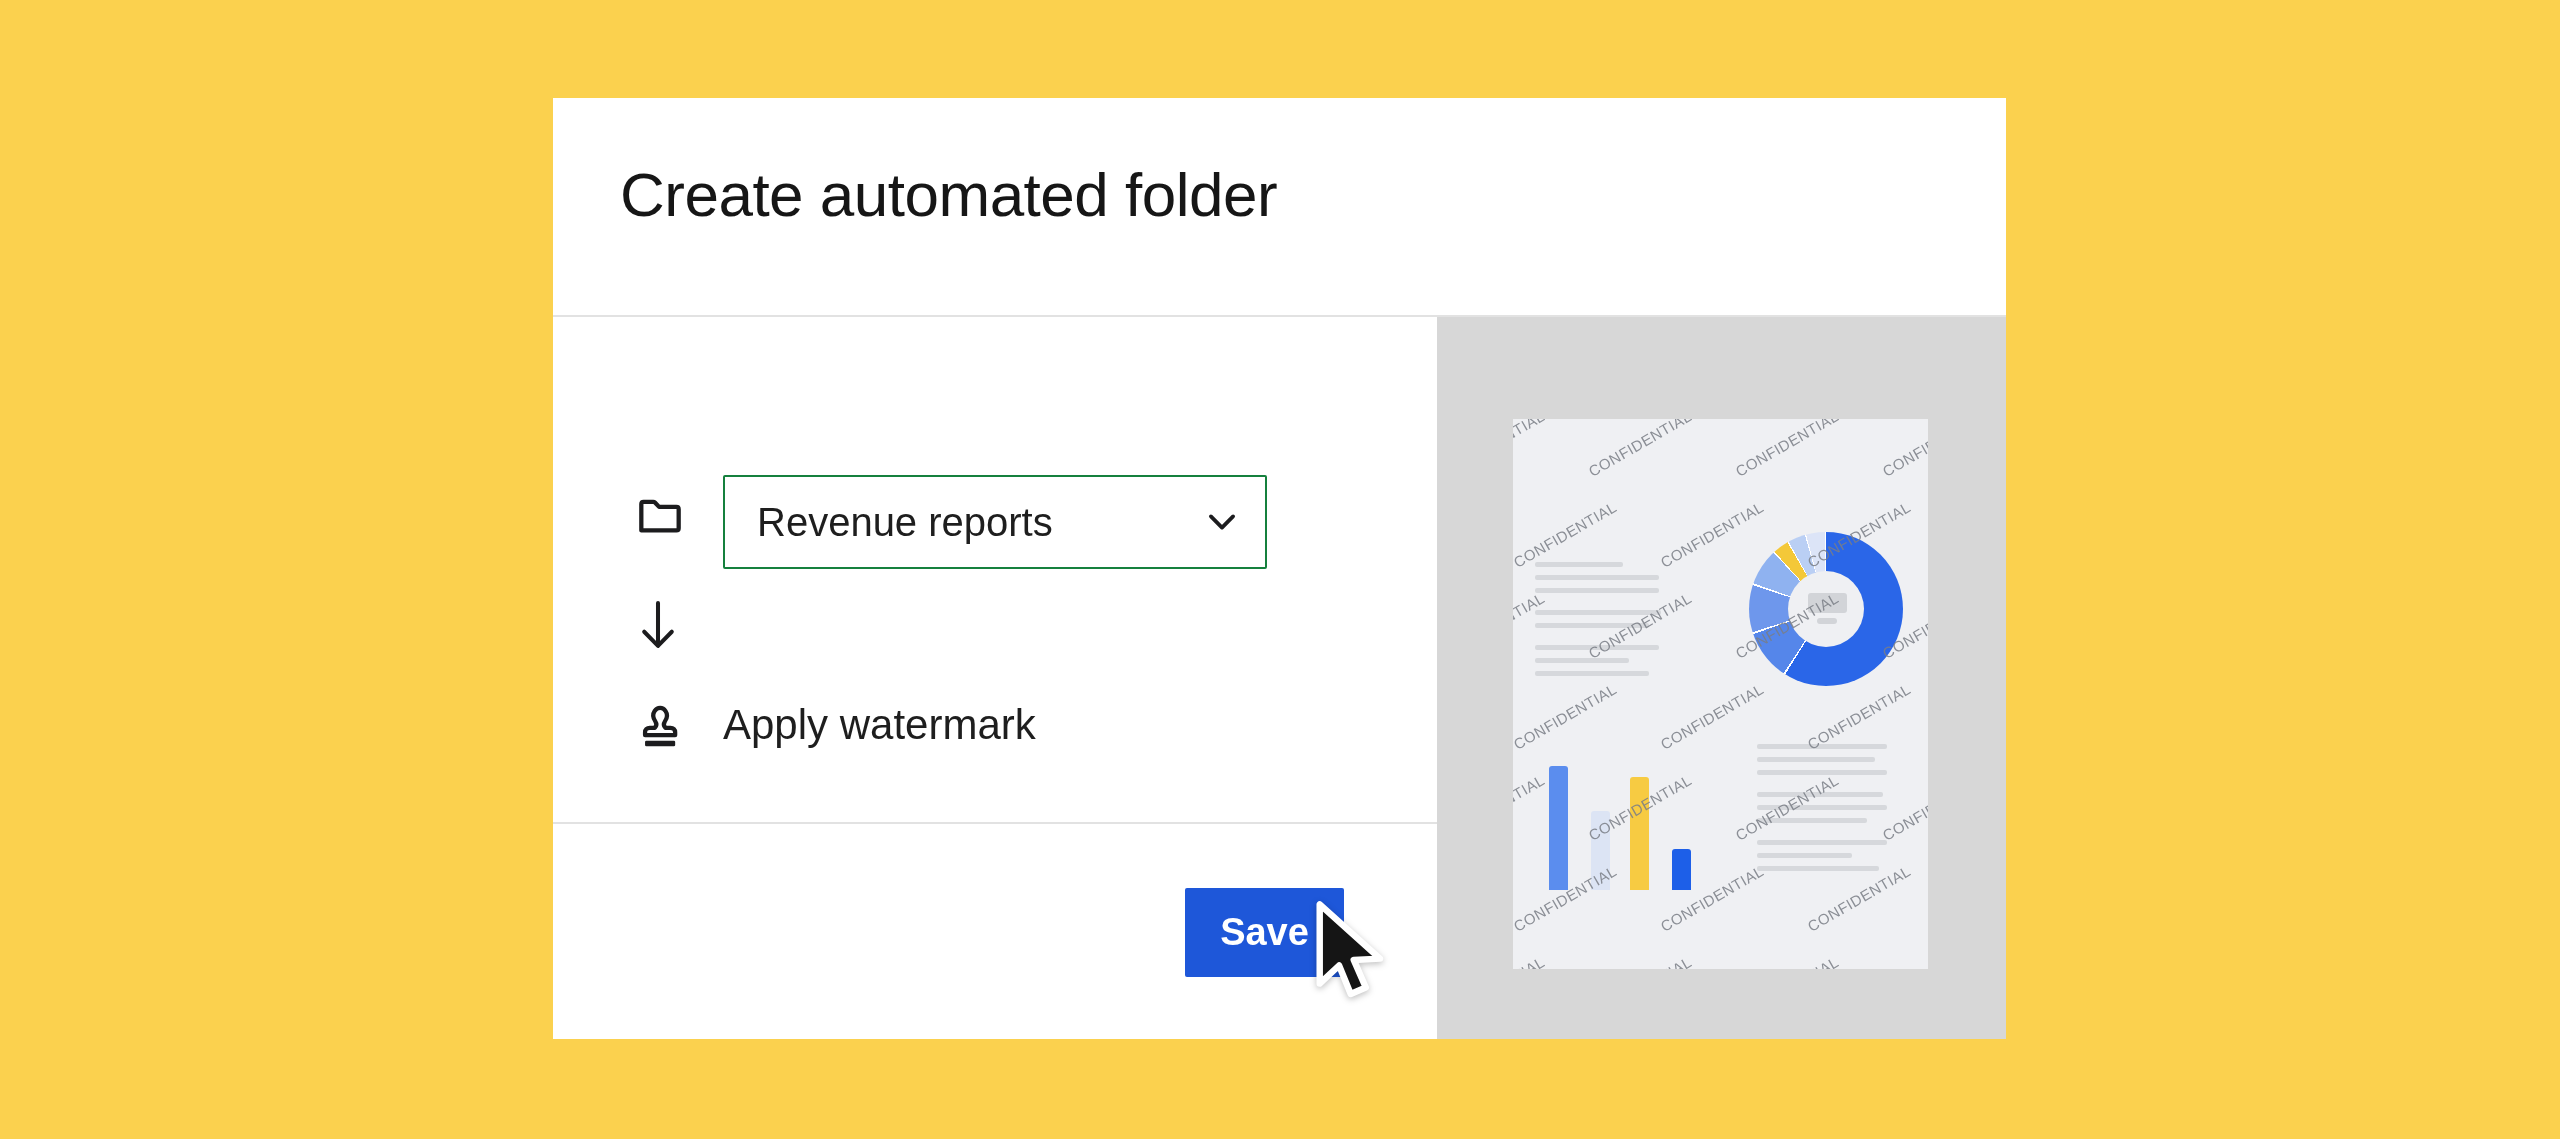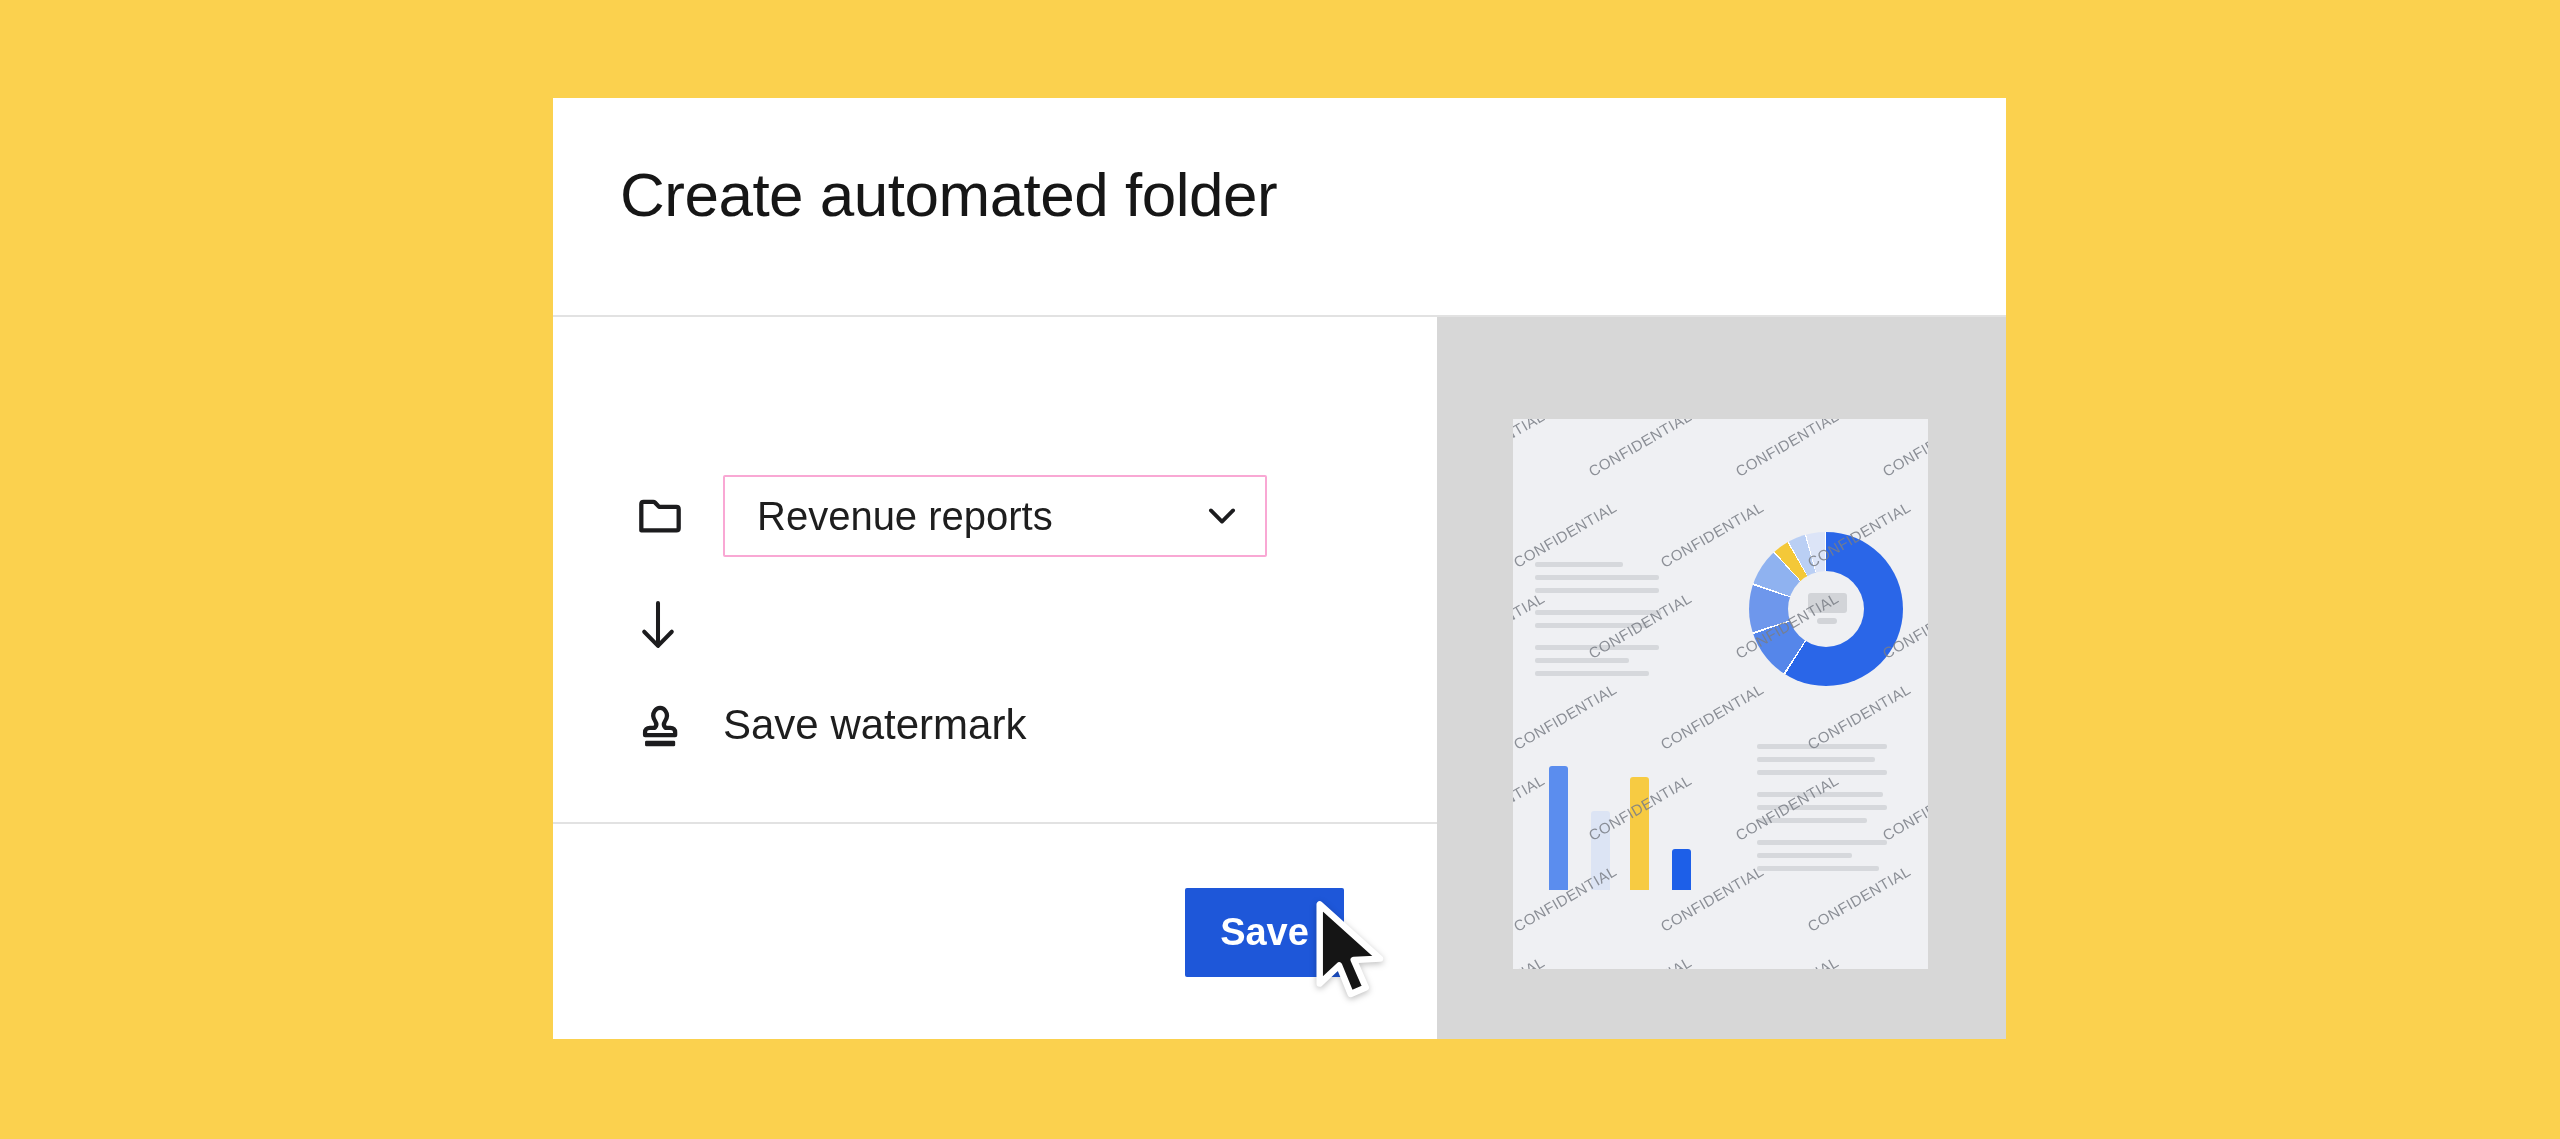--- a/index.html
+++ b/index.html
@@ -13,22 +13,22 @@
   .card-header { position:absolute; left:0; top:0; width:1453px; height:219px; background:#FFFFFF; }
   .card-title { position:absolute; left:67px; top:60px; font-size:62px; font-weight:500;
                 letter-spacing:-0.5px; color:#161616; line-height:1.2; }
   .header-divider { position:absolute; left:0; top:217px; width:1453px; height:2px; background:#E2E2E2; }
 
   .left-panel { position:absolute; left:0; top:219px; width:884px; height:722px; background:#FFFFFF; }
 
   .panel-heading { position:absolute; left:67px; top:58px; font-size:42px; color:#1E1E1E; line-height:52px; }
 
   .icon-folder { position:absolute; left:80px; top:172px; width:54px; height:54px; }
-  .folder-select { position:absolute; left:170px; top:158px; width:544px; height:82px;
-                   border:2px solid #f9a8d4; border-radius:2px; background:#FFFFFF;
+  .folder-select { position:absolute; left:170px; top:158px; width:544px; height:94px;
+                   border:2px solid #15803d; border-radius:2px; background:#FFFFFF;
                    display:flex; align-items:center; cursor:pointer; }
   .folder-select-value { margin-left:32px; font-size:40px; color:#1E1E1E; flex:1; }
   .select-chevron { width:38px; height:38px; margin-right:24px; flex:0 0 auto; }
 
   .icon-arrow-down { position:absolute; left:82px; top:280px; width:46px; height:58px; }
 
   .icon-stamp { position:absolute; left:80px; top:380px; width:54px; height:58px; }
   .action-label { position:absolute; left:170px; top:382px; font-size:42px; color:#1E1E1E; line-height:52px; }
 
   .footer-divider { position:absolute; left:0; top:505px; width:884px; height:2px; background:#E2E2E2; }
@@ -88,21 +88,21 @@
 
       <svg class="icon-arrow-down" viewBox="0 0 24 30">
         <line x1="12" y1="3" x2="12" y2="25" stroke="#1C1C1E" stroke-width="2.1" stroke-linecap="round"></line>
         <polyline points="4.8,18 12,25.4 19.2,18" fill="none" stroke="#1C1C1E" stroke-width="2.1" stroke-linecap="round" stroke-linejoin="round"></polyline>
       </svg>
 
       <svg class="icon-stamp" viewBox="0 0 24 26">
         <path d="M5.3 17.1 L5.3 15.8 C5.3 14.6 6.1 13.8 7.4 13.8 L9.7 13.8 C10.5 13.0 10.55 11.95 9.9 10.95 C8.8 9.3 8.7 7.6 9.6 6.3 C10.2 5.4 11.0 4.9 12.05 4.9 C13.1 4.9 13.9 5.4 14.5 6.3 C15.4 7.6 15.3 9.3 14.2 10.95 C13.55 11.95 13.6 13.0 14.4 13.8 L16.7 13.8 C18.0 13.8 18.8 14.6 18.8 15.8 L18.8 17.1 Z" fill="none" stroke="#1C1C1E" stroke-width="1.9" stroke-linejoin="round"></path>
         <rect x="5.3" y="19.6" width="13.5" height="2.5" rx="0.6" fill="#1C1C1E"></rect>
       </svg>
-      <div class="action-label">Save watermark</div>
+      <div class="action-label">Apply watermark</div>
 
       <div class="footer-divider"></div>
 
       <button class="save-button">
         <span>Save</span>
       </button>
 
     </div>
 
     <div class="right-panel">

